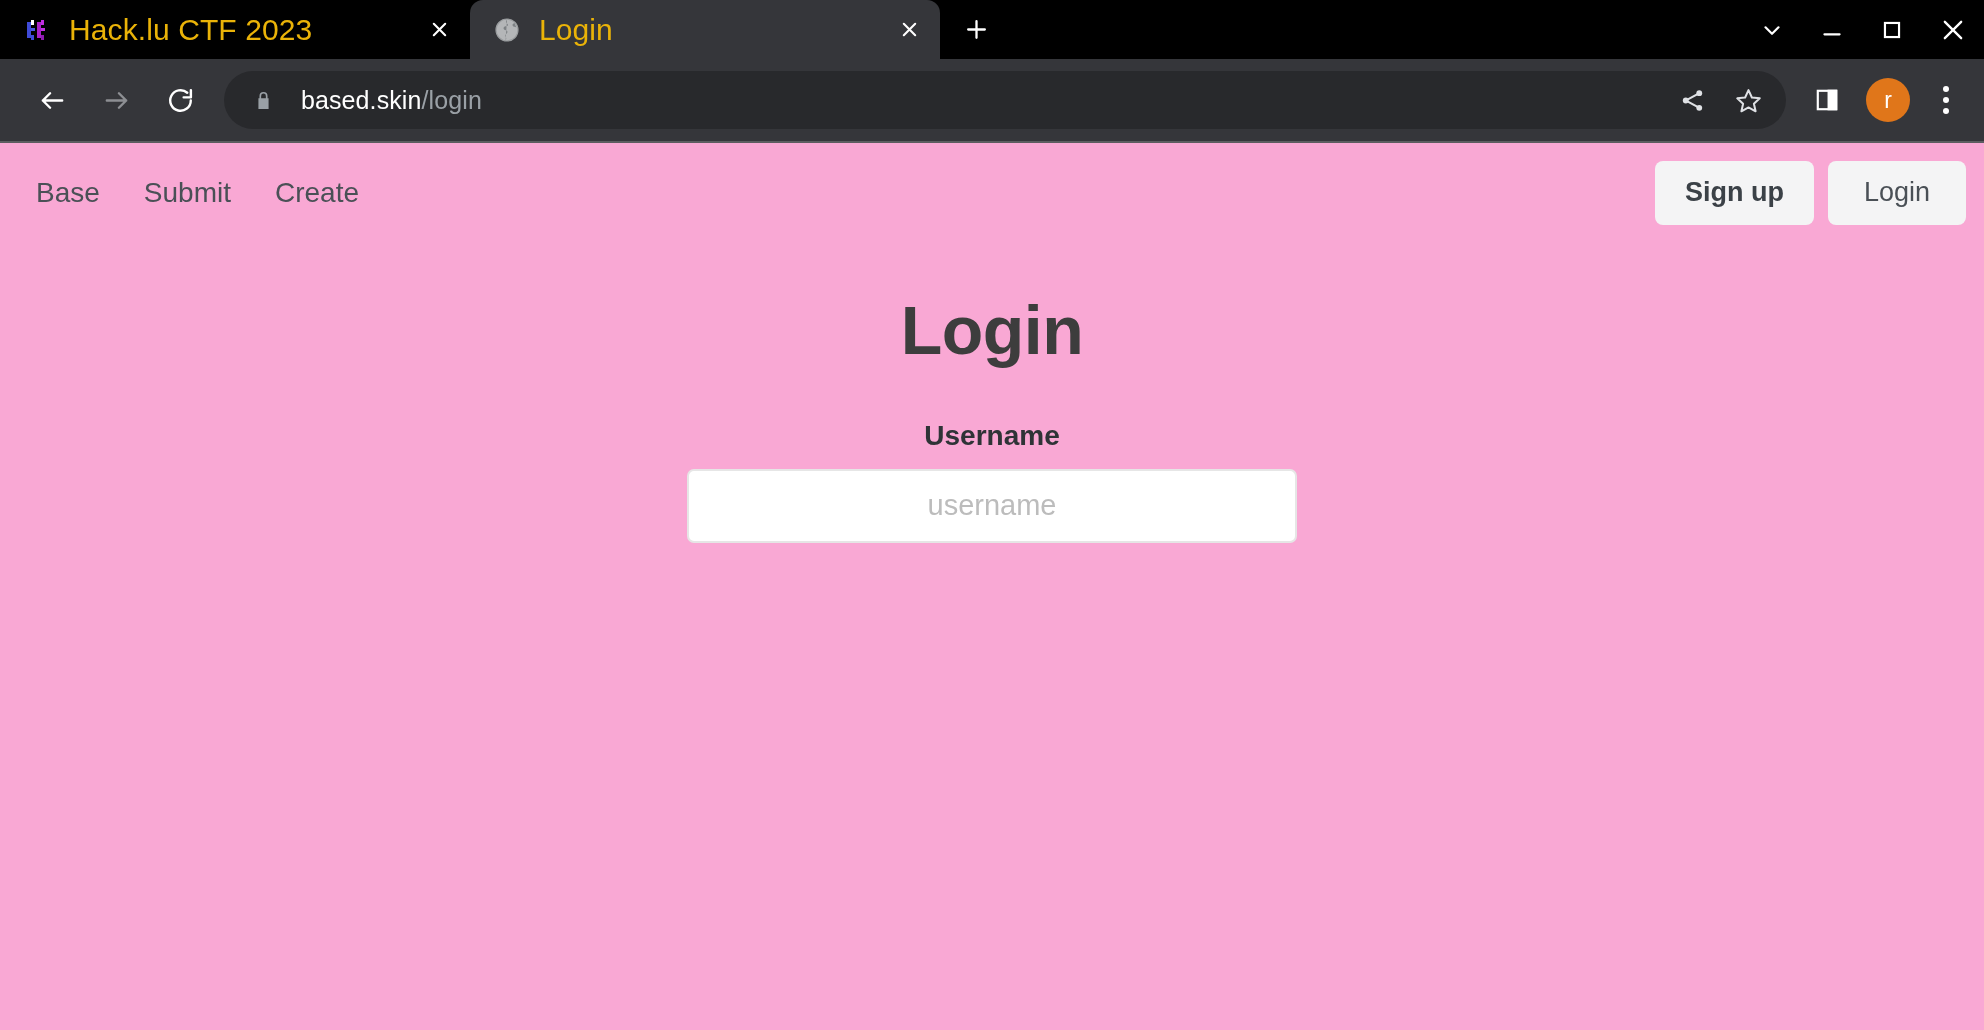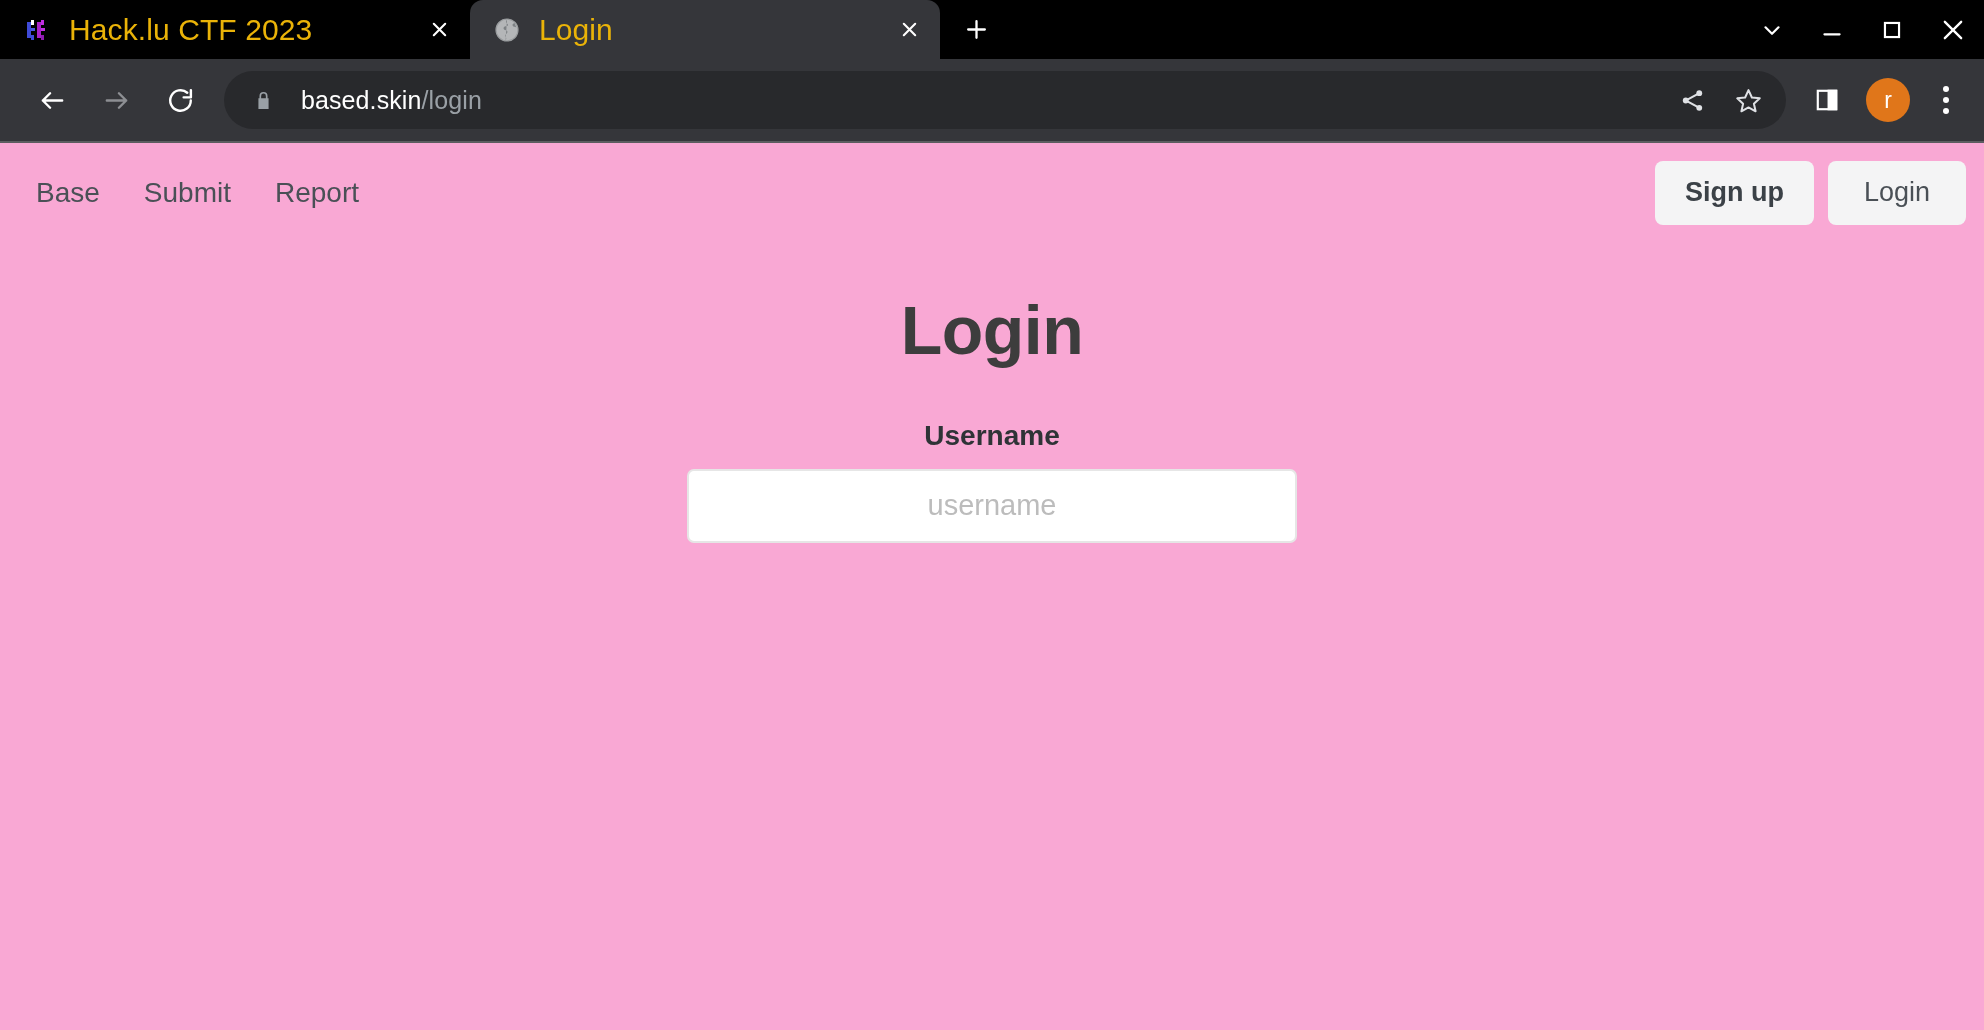--- a/index.html
+++ b/index.html
@@ -446,21 +446,21 @@
       </div>
     </div>
   </div>
 
   <div class="viewport">
 
     <div class="site-nav">
       <div class="site-nav-links">
         <a class="nav-link" href="#">Base</a>
         <a class="nav-link" href="#">Submit</a>
-        <a class="nav-link" href="#">Report</a>
+        <a class="nav-link" href="#">Create</a>
       </div>
       <div class="site-nav-spacer"></div>
       <div class="auth-buttons">
         <button class="auth-btn signup">Sign up</button>
         <button class="auth-btn login">Login</button>
       </div>
     </div>
 
     <div class="content">
       <h1 class="page-title">Login</h1>

